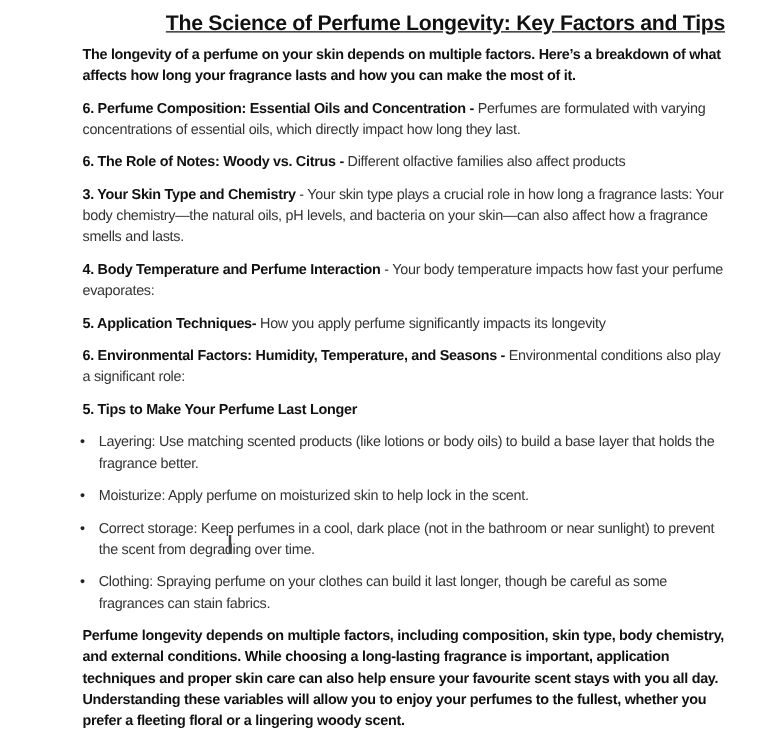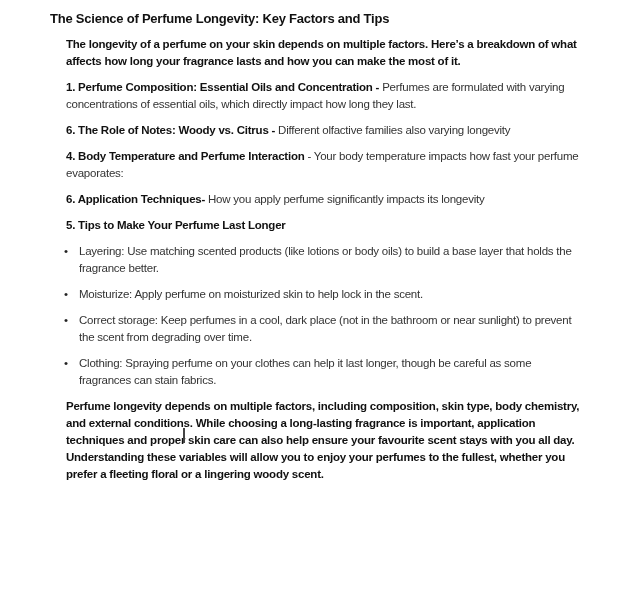--- a/index.html
+++ b/index.html
@@ -17,24 +17,25 @@
     font-size: 11.5px;
     letter-spacing: -0.02em;
     line-height: 17px;
     color: #333333;
   }
   .content {
     padding: 10px 45px 0 50px;
   }
   .doc-title {
     margin: 0 0 9px 0;
-    font-size: 13px;
+    font-size: 17px;
     font-weight: bold;
-    text-align: left;
+    text-align: right;
     color: #111111;
+    text-decoration: underline;
   }
   p.block {
     margin: 0 0 9px 16px;
   }
   p.bold-para {
     font-weight: bold;
     color: #111111;
   }
   .lead {
     font-weight: bold;
@@ -67,28 +68,30 @@
   }
 </style>
 </head>
 <body>
 
 <div class="page">
   <div class="content">
     <h1 class="doc-title">The Science of Perfume Longevity: Key Factors and Tips</h1>
     <div id="blocks">
         <p class="block bold-para">The longevity of a perfume on your skin depends on multiple factors. Here’s a breakdown of what affects how long your fragrance lasts and how you can make the most of it.</p>
-        <p class="block"><span class="lead">1. Perfume Composition: Essential Oils and Concentration - </span><span class="rest">Perfumes are formulated with varying concentrations of essential oils, which directly impact how long they last.</span></p>
-        <p class="block"><span class="lead">6. The Role of Notes: Woody vs. Citrus - </span><span class="rest">Different olfactive families also varying longevity</span></p>
+        <p class="block"><span class="lead">6. Perfume Composition: Essential Oils and Concentration - </span><span class="rest">Perfumes are formulated with varying concentrations of essential oils, which directly impact how long they last.</span></p>
+        <p class="block"><span class="lead">6. The Role of Notes: Woody vs. Citrus - </span><span class="rest">Different olfactive families also affect products</span></p>
+        <p class="block"><span class="lead">3. Your Skin Type and Chemistry</span><span class="rest"> - Your skin type plays a crucial role in how long a fragrance lasts: Your body chemistry—the natural oils, pH levels, and bacteria on your skin—can also affect how a fragrance smells and lasts.</span></p>
         <p class="block"><span class="lead">4. Body Temperature and Perfume Interaction</span><span class="rest"> - Your body temperature impacts how fast your perfume evaporates:</span></p>
-        <p class="block"><span class="lead">6. Application Techniques- </span><span class="rest">How you apply perfume significantly impacts its longevity</span></p>
+        <p class="block"><span class="lead">5. Application Techniques- </span><span class="rest">How you apply perfume significantly impacts its longevity</span></p>
+        <p class="block"><span class="lead">6. Environmental Factors: Humidity, Temperature, and Seasons - </span><span class="rest">Environmental conditions also play a significant role:</span></p>
         <p class="block bold-para">5. Tips to Make Your Perfume Last Longer</p>
         <ul class="bullet-list">
           <li>Layering: Use matching scented products (like lotions or body oils) to build a base layer that holds the fragrance better.</li>
           <li>Moisturize: Apply perfume on moisturized skin to help lock in the scent.</li>
           <li>Correct storage: Keep perfumes in a cool, dark place (not in the bathroom or near sunlight) to prevent the scent from degrading over time.</li>
-          <li>Clothing: Spraying perfume on your clothes can help it last longer, though be careful as some fragrances can stain fabrics.</li>
+          <li>Clothing: Spraying perfume on your clothes can build it last longer, though be careful as some fragrances can stain fabrics.</li>
         </ul>
         <p class="block bold-para">Perfume longevity depends on multiple factors, including composition, skin type, body chemistry, and external conditions. While choosing a long-lasting fragrance is important, application techniques and proper skin care can also help ensure your favourite scent stays with you all day. Understanding these variables will allow you to enjoy your perfumes to the fullest, whether you prefer a fleeting floral or a lingering woody scent.</p>
       </div>
   </div>
   <div class="caret" id="caret" style="left: 183px; top: 428px; height: 15px; background: rgb(68, 68, 68);"></div>
 </div>
 
 </body></html>

